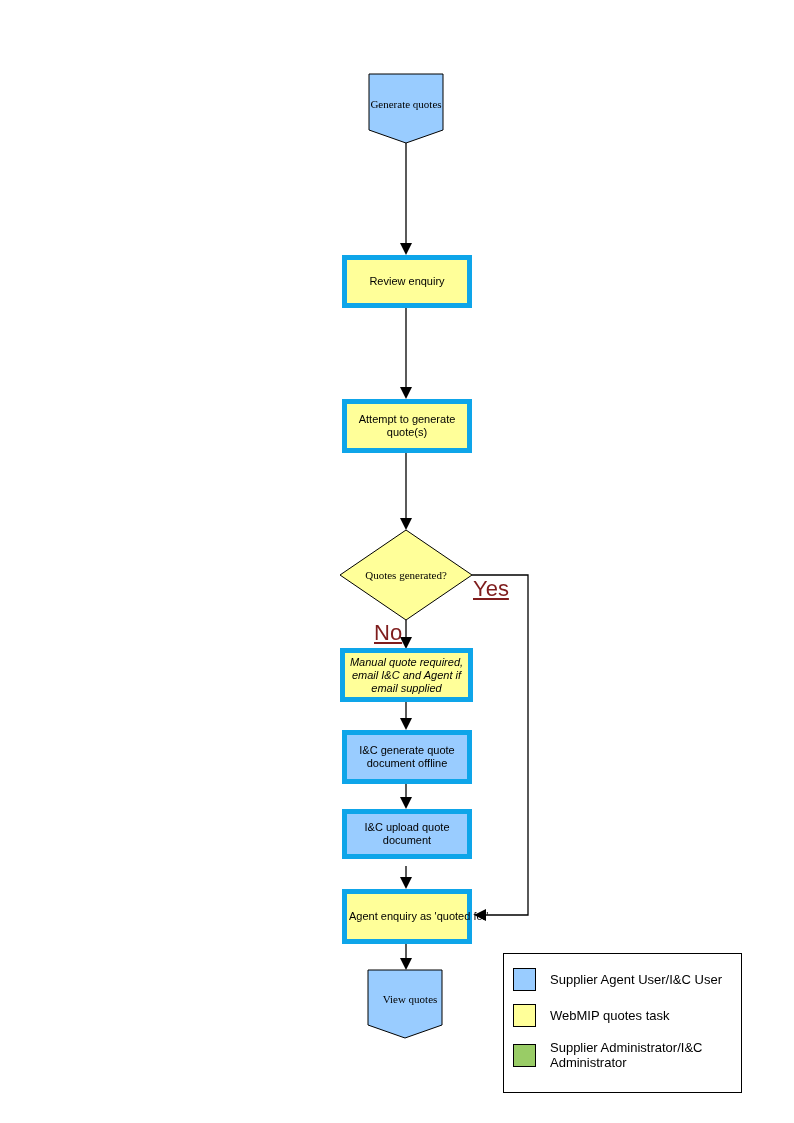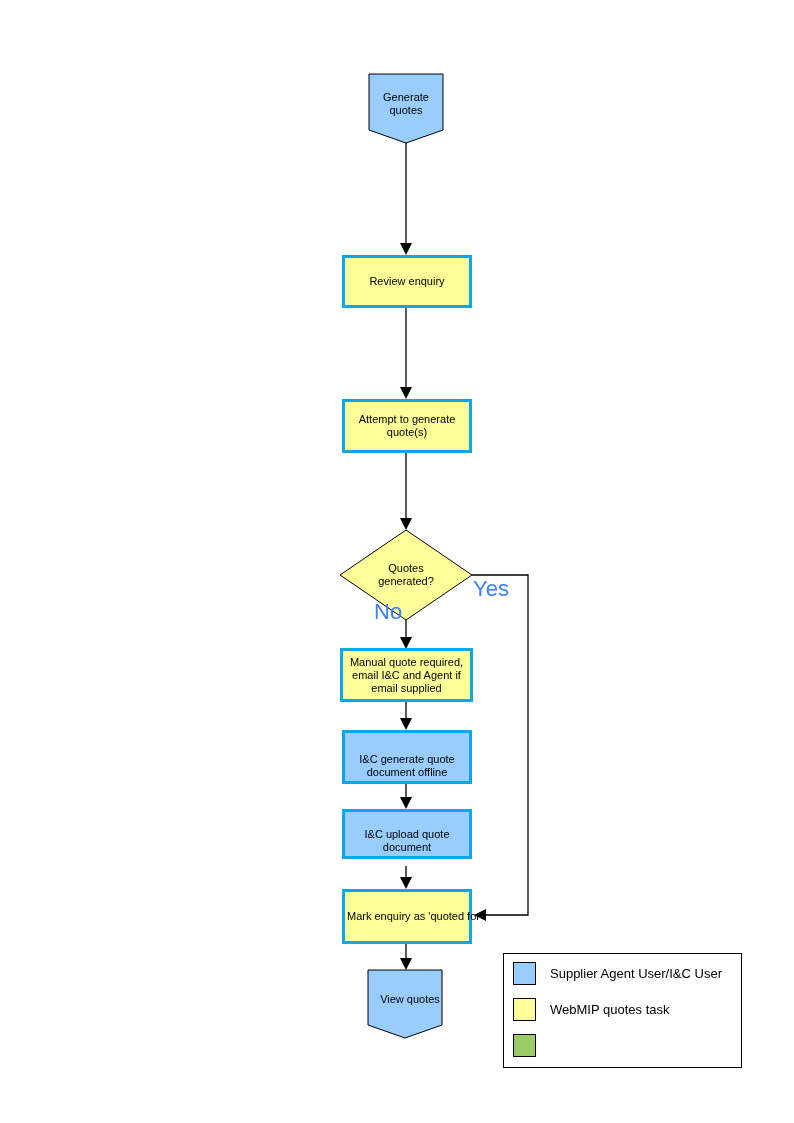--- a/index.html
+++ b/index.html
@@ -22,43 +22,44 @@
     position: absolute;
     display: flex;
     align-items: center;
     justify-content: center;
     text-align: center;
     font-size: 11px;
     line-height: 13px;
     color: #000000;
     box-sizing: border-box;
   }
-  .node.rect { border: 3px solid #0ea5e9; padding: 2px; }
+  .node.rect { border: 5px solid #0ea5e9; padding: 2px; }
   .node.rect.yellow { background: var(--yellow, #FFFF99); }
-  .node.rect.blue { background: var(--blue, #99CCFF); align-items: flex-end; }
-  .node.floating { border: none; background: transparent; padding: 6px; }
+  .node.rect.blue { background: var(--blue, #99CCFF); }
+  .node.floating { border: none; background: transparent; padding: 0; font-family: Liberation Serif, serif; }
   .node .lbl { display: block; width: 100%; }
   .nowrap .lbl { white-space: nowrap; }
 
   .branch-label {
     position: absolute;
     font-size: 22px;
     line-height: 24px;
-    color: #3b82f6;
+    color: #7f1d1d;
     white-space: nowrap;
+    text-decoration: underline;
   }
 
   .legend {
     position: absolute;
     left: 503px; top: 953px;
-    width: 239px; height: 115px;
+    width: 239px; height: 140px;
     border: 1px solid #000000;
     background: #ffffff;
     box-sizing: border-box;
-    padding: 8px 9px 0 9px;
+    padding: 14px 9px 0 9px;
   }
   .legend-row {
     display: flex;
     align-items: center;
     margin-bottom: 13px;
   }
   .legend-swatch {
     flex: 0 0 auto;
     width: 23px; height: 23px;
     border: 1px solid #000000;
@@ -117,46 +118,47 @@
   </div>
 
   <div class="node rect yellow" style="left:342px; top:255px; width:130px; height:53px;">
     <span class="lbl">Review enquiry</span>
   </div>
 
   <div class="node rect yellow" style="left:342px; top:399px; width:130px; height:54px;justify-content:flex-end;">
     <span class="lbl">Attempt to generate quote(s)</span>
   </div>
 
-  <div class="node rect yellow" style="left:340px; top:648px; width:133px; height:54px;">
+  <div class="node rect yellow" style="left:340px; top:648px; width:133px; height:54px;font-style:italic;">
     <span class="lbl">Manual quote required, email I&amp;C and Agent if email supplied</span>
   </div>
 
   <div class="node rect blue" style="left:342px; top:730px; width:130px; height:54px;">
     <span class="lbl">I&amp;C generate quote document offline</span>
   </div>
 
   <div class="node rect blue" style="left:342px; top:809px; width:130px; height:50px;">
     <span class="lbl">I&amp;C upload quote document</span>
   </div>
 
   <div class="node rect yellow nowrap" style="left:342px; top:889px; width:130px; height:55px;">
-    <span class="lbl">Mark enquiry as 'quoted for'</span>
+    <span class="lbl">Agent enquiry as 'quoted for'</span>
   </div>
 
   <div class="branch-label" style="left:473px; top:577px;">Yes</div>
-  <div class="branch-label" style="left:374px; top:600px;">No</div>
+  <div class="branch-label" style="left:374px; top:621px;">No</div>
 
   <div class="legend">
     <div class="legend-row">
       <span class="legend-swatch" style="background-color: rgb(153, 204, 255);"></span>
       <span class="legend-label">Supplier Agent User/I&amp;C User</span>
     </div>
     <div class="legend-row">
       <span class="legend-swatch" style="background-color: rgb(255, 255, 153);"></span>
       <span class="legend-label">WebMIP quotes task</span>
     </div>
     <div class="legend-row">
       <span class="legend-swatch" style="background-color: rgb(153, 204, 102);"></span>
+      <span class="legend-label">Supplier Administrator/I&amp;C Administrator</span>
     </div>
   </div>
 
 </div>
 
 </body></html>

